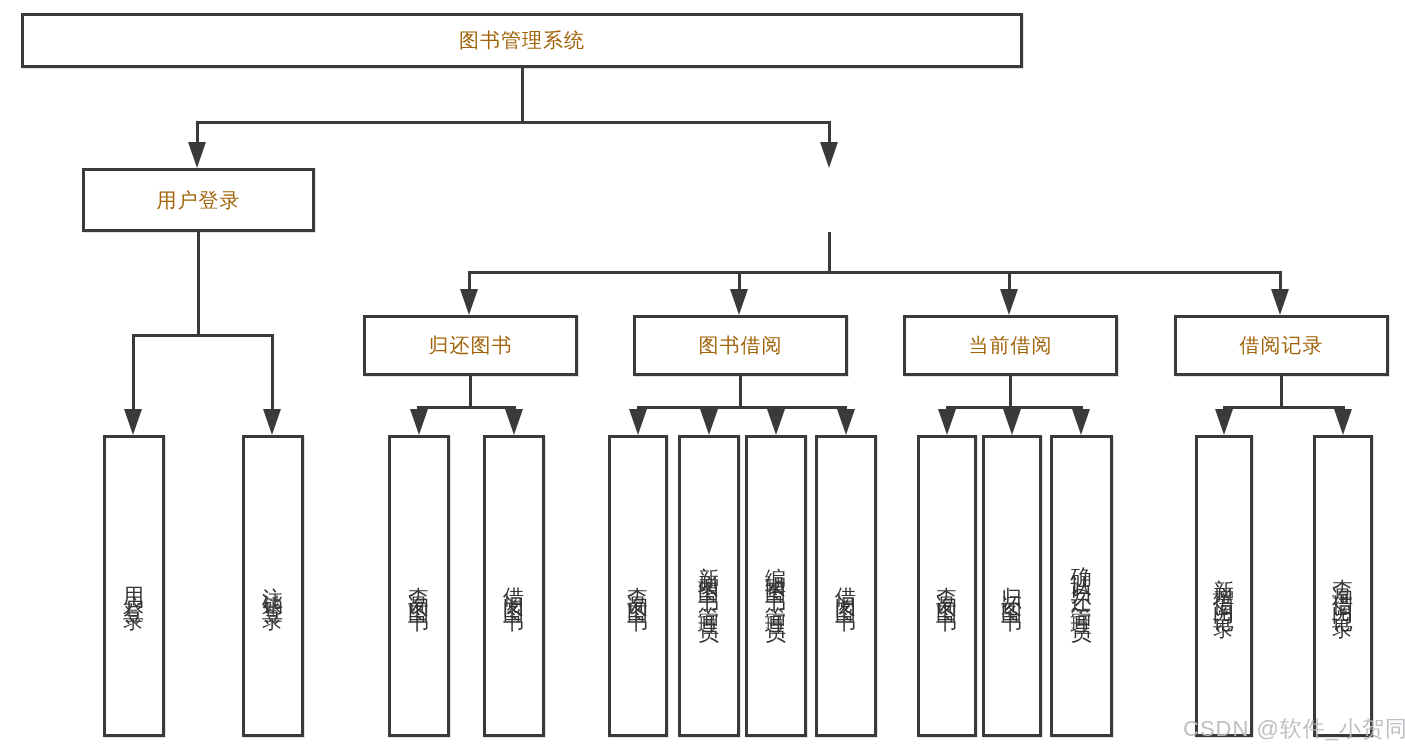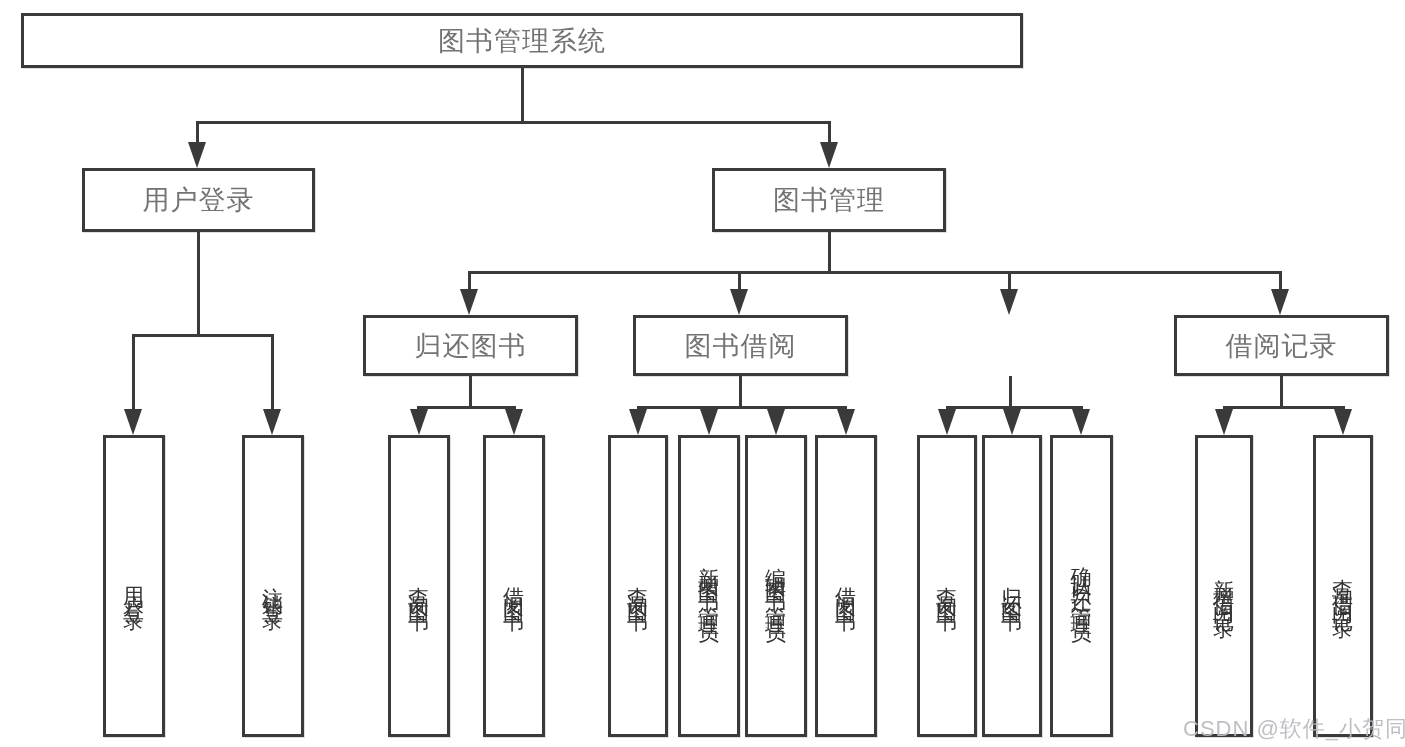--- a/index.html
+++ b/index.html
@@ -9,22 +9,22 @@
     background:#ffffff;
     font-family:"Liberation Sans","DejaVu Sans",sans-serif;
     overflow:hidden;
   }
   .node{
     position:absolute;
     box-sizing:border-box;
     border:3px solid #3a3a3a;
     background:#ffffff;
     display:flex;align-items:center;justify-content:center;
-    color:#737373;
-    font-size:27px;
+    color:#a16207;
+    font-size:20px;
     letter-spacing:1px;
     box-shadow:1px 1px 0 rgba(0,0,0,0.12);
   }
   .leaf{
     position:absolute;
     box-sizing:border-box;
     border:3px solid #3a3a3a;
     background:#ffffff;
     display:flex;align-items:center;justify-content:center;
     color:#333333;
@@ -66,23 +66,20 @@
   <div class="vline" style="left:521px;top:68px;height:56px;"></div>
   <div class="hline" style="left:197px;top:121px;width:634px;"></div>
   <div class="vline" style="left:196px;top:121px;height:28px;"></div>
   <div class="arrow" style="left:188px;top:142px;"></div>
   <div class="vline" style="left:828px;top:121px;height:28px;"></div>
   <div class="arrow" style="left:820px;top:142px;"></div>
 
   <div class="node" style="left:82px;top:168px;width:233px;height:64px;">
     <span>用户登录</span>
   </div>
-  <div class="node" style="left:712px;top:168px;width:234px;height:64px;">
-    <span>图书管理</span>
-  </div>
 
   <div class="vline" style="left:197px;top:232px;height:104px;"></div>
   <div class="hline" style="left:132px;top:334px;width:142px;"></div>
   <div class="vline" style="left:132px;top:334px;height:76px;"></div>
   <div class="arrow" style="left:124px;top:409px;"></div>
   <div class="vline" style="left:271px;top:334px;height:76px;"></div>
   <div class="arrow" style="left:263px;top:409px;"></div>
 
   <div class="vline" style="left:828px;top:232px;height:42px;"></div>
   <div class="hline" style="left:468px;top:271px;width:814px;"></div>
@@ -93,20 +90,23 @@
   <div class="vline" style="left:1008px;top:271px;height:20px;"></div>
   <div class="arrow" style="left:1000px;top:289px;"></div>
   <div class="vline" style="left:1279px;top:271px;height:20px;"></div>
   <div class="arrow" style="left:1271px;top:289px;"></div>
 
   <div class="node" style="left:363px;top:315px;width:215px;height:61px;">
     <span>归还图书</span>
   </div>
   <div class="node" style="left:633px;top:315px;width:215px;height:61px;">
     <span>图书借阅</span>
+  </div>
+  <div class="node" style="left:903px;top:315px;width:215px;height:61px;">
+    <span>当前借阅</span>
   </div>
   <div class="node" style="left:1174px;top:315px;width:215px;height:61px;">
     <span>借阅记录</span>
   </div>
 
   <div class="vline" style="left:469px;top:376px;height:33px;"></div>
   <div class="hline" style="left:417px;top:406px;width:99px;"></div>
   <div class="arrow" style="left:410px;top:409px;"></div>
   <div class="arrow" style="left:505px;top:409px;"></div>
 

